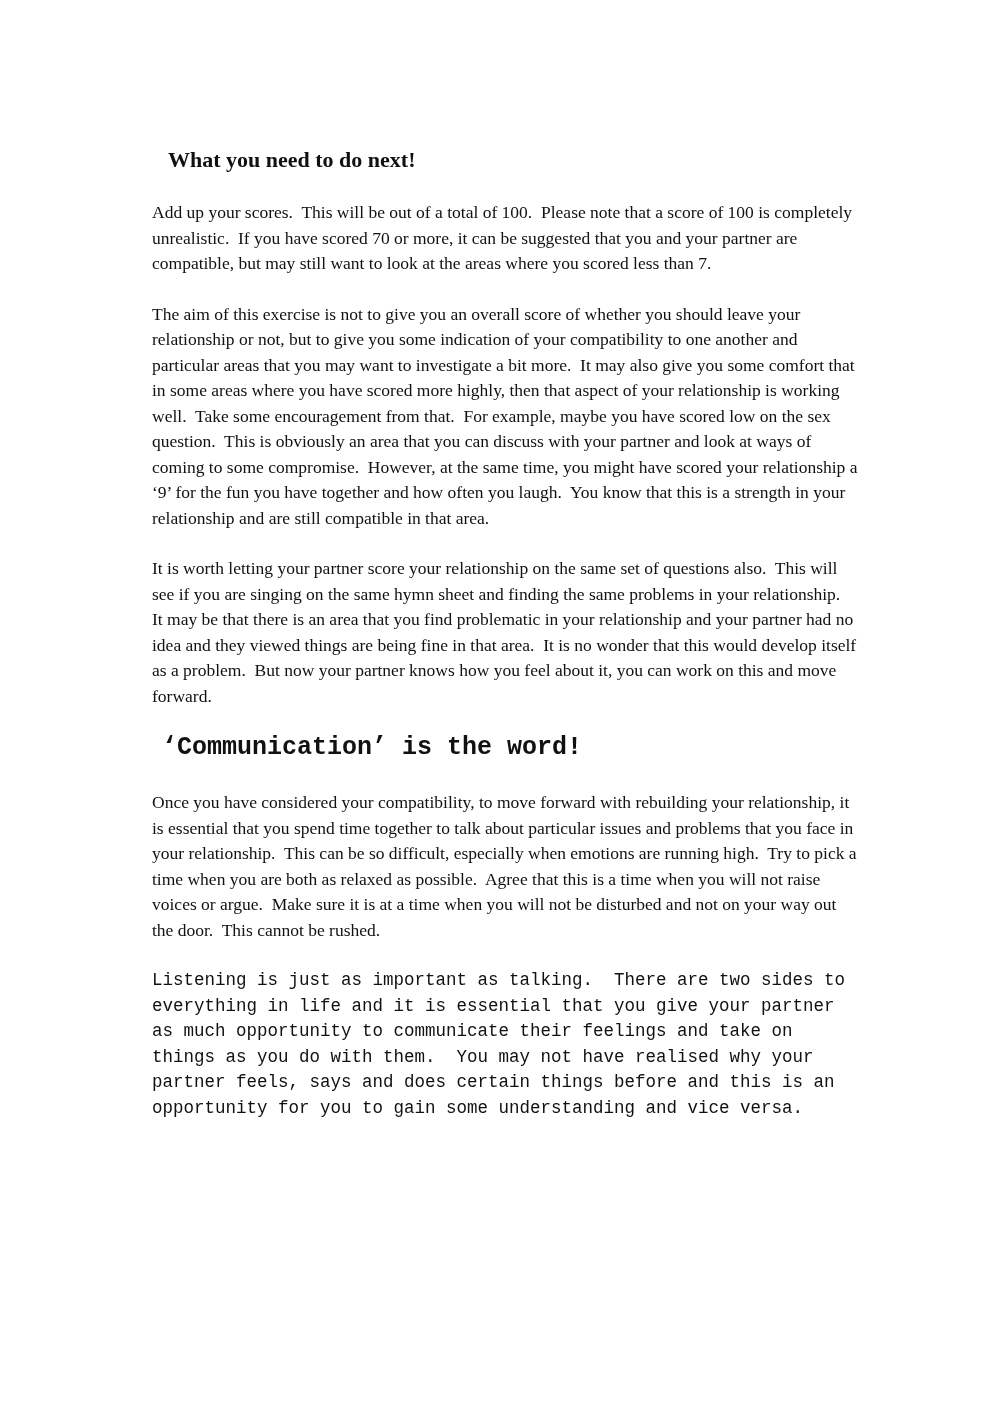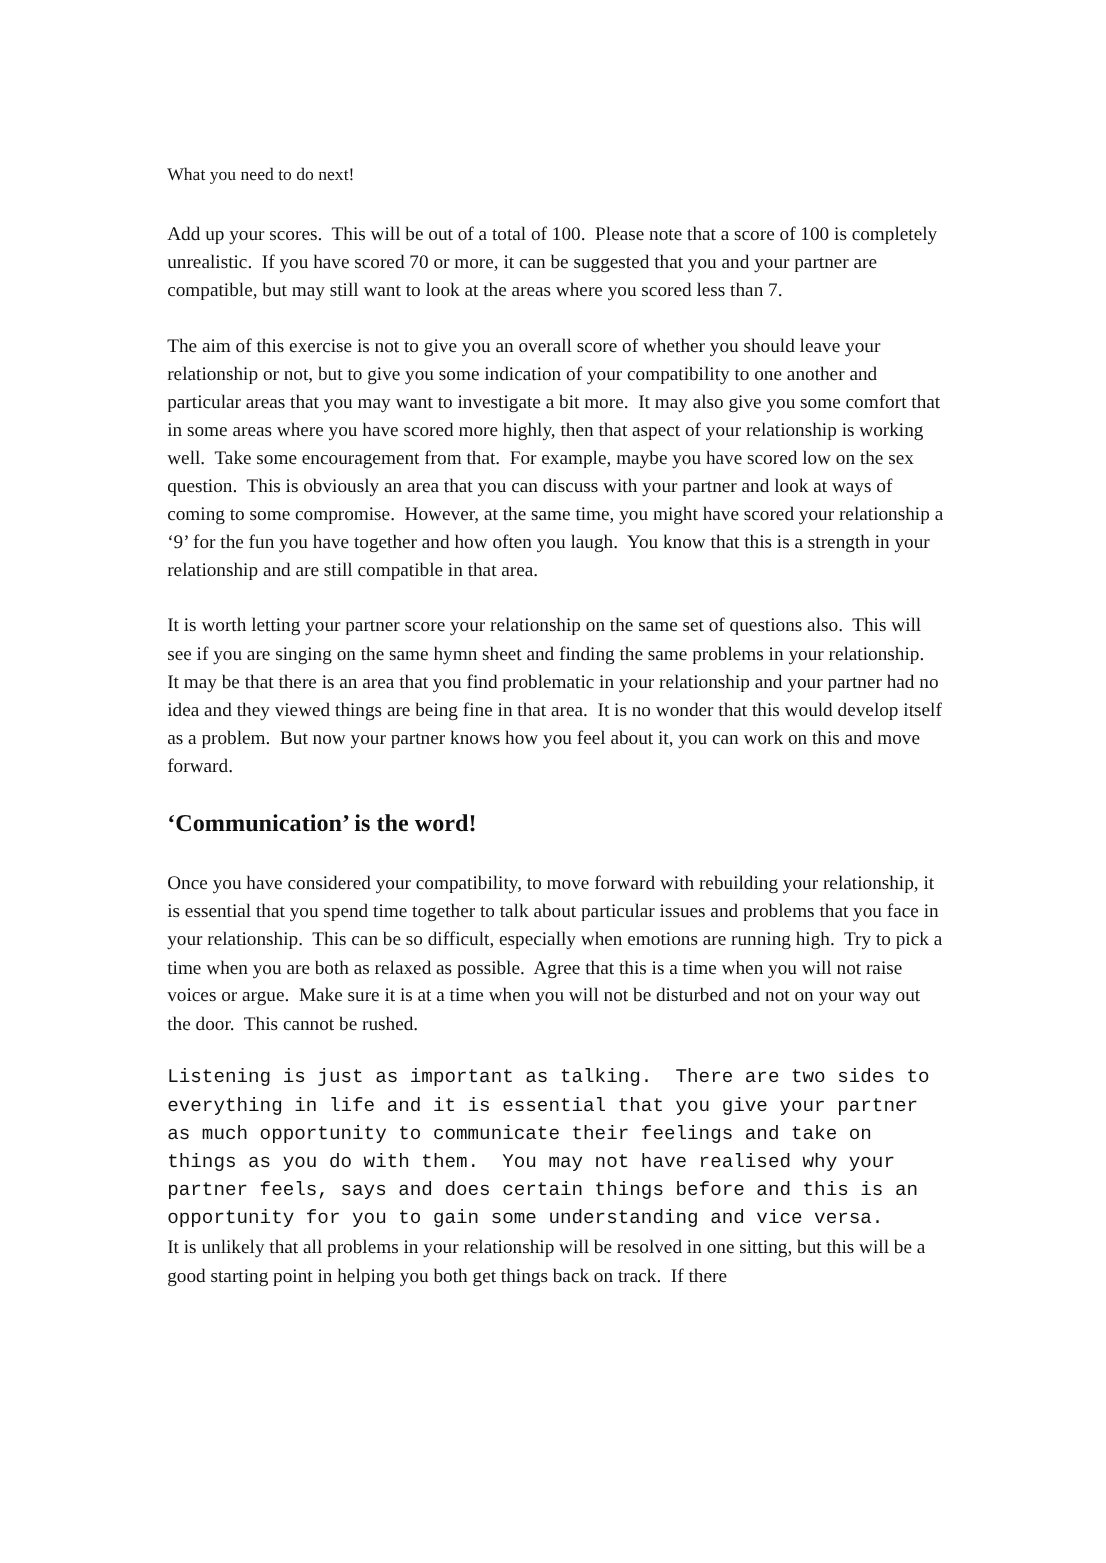--- a/index.html
+++ b/index.html
@@ -15,30 +15,31 @@
     box-sizing: border-box;
     padding: 148px 148px 0 152px;
     font-family: "Liberation Serif", "DejaVu Serif", serif;
     color: #111111;
     overflow: hidden;
   }
   .content {
     width: 706px;
   }
   .heading-1 {
-    font-size: 16px;
-    font-weight: normal;
-    margin: 0 0 28px 0;
+    font-size: 22px;
+    font-weight: bold;
+    margin: 0 0 28px 16px;
     line-height: 24px;
   }
   .heading-2 {
-    font-size: 22px;
+    font-size: 25px;
     font-weight: bold;
-    margin: 6px 0 28px 0;
+    margin: 6px 0 28px 10px;
     line-height: 28px;
+    font-family: Liberation Mono, monospace;
   }
   .para {
     font-size: 17.5px;
     line-height: 25.5px;
     margin: 0 0 25px 0;
     white-space: pre-wrap;
     text-align: left;
   }
   .para.joined {
     margin-bottom: 0;
@@ -58,16 +59,15 @@
     <p class="para">The aim of this exercise is not to give you an overall score of whether you should leave your relationship or not, but to give you some indication of your compatibility to one another and particular areas that you may want to investigate a bit more.  It may also give you some comfort that in some areas where you have scored more highly, then that aspect of your relationship is working well.  Take some encouragement from that.  For example, maybe you have scored low on the sex question.  This is obviously an area that you can discuss with your partner and look at ways of coming to some compromise.  However, at the same time, you might have scored your relationship a ‘9’ for the fun you have together and how often you laugh.  You know that this is a strength in your relationship and are still compatible in that area.</p>
 
     <p class="para">It is worth letting your partner score your relationship on the same set of questions also.  This will see if you are singing on the same hymn sheet and finding the same problems in your relationship.  It may be that there is an area that you find problematic in your relationship and your partner had no idea and they viewed things are being fine in that area.  It is no wonder that this would develop itself as a problem.  But now your partner knows how you feel about it, you can work on this and move forward.</p>
 
     <h2 class="heading-2">‘Communication’ is the word!</h2>
 
     <p class="para">Once you have considered your compatibility, to move forward with rebuilding your relationship, it is essential that you spend time together to talk about particular issues and problems that you face in your relationship.  This can be so difficult, especially when emotions are running high.  Try to pick a time when you are both as relaxed as possible.  Agree that this is a time when you will not raise voices or argue.  Make sure it is at a time when you will not be disturbed and not on your way out the door.  This cannot be rushed.</p>
 
     <p class="para joined">Listening is just as important as talking.  There are two sides to everything in life and it is essential that you give your partner as much opportunity to communicate their feelings and take on things as you do with them.  You may not have realised why your partner feels, says and does certain things before and this is an opportunity for you to gain some understanding and vice versa.</p>
 
-    <p class="para">It is unlikely that all problems in your relationship will be resolved in one sitting, but this will be a good starting point in helping you both get things back on track.  If there</p>
 
   </div>
 </div>
 
 </body></html>

